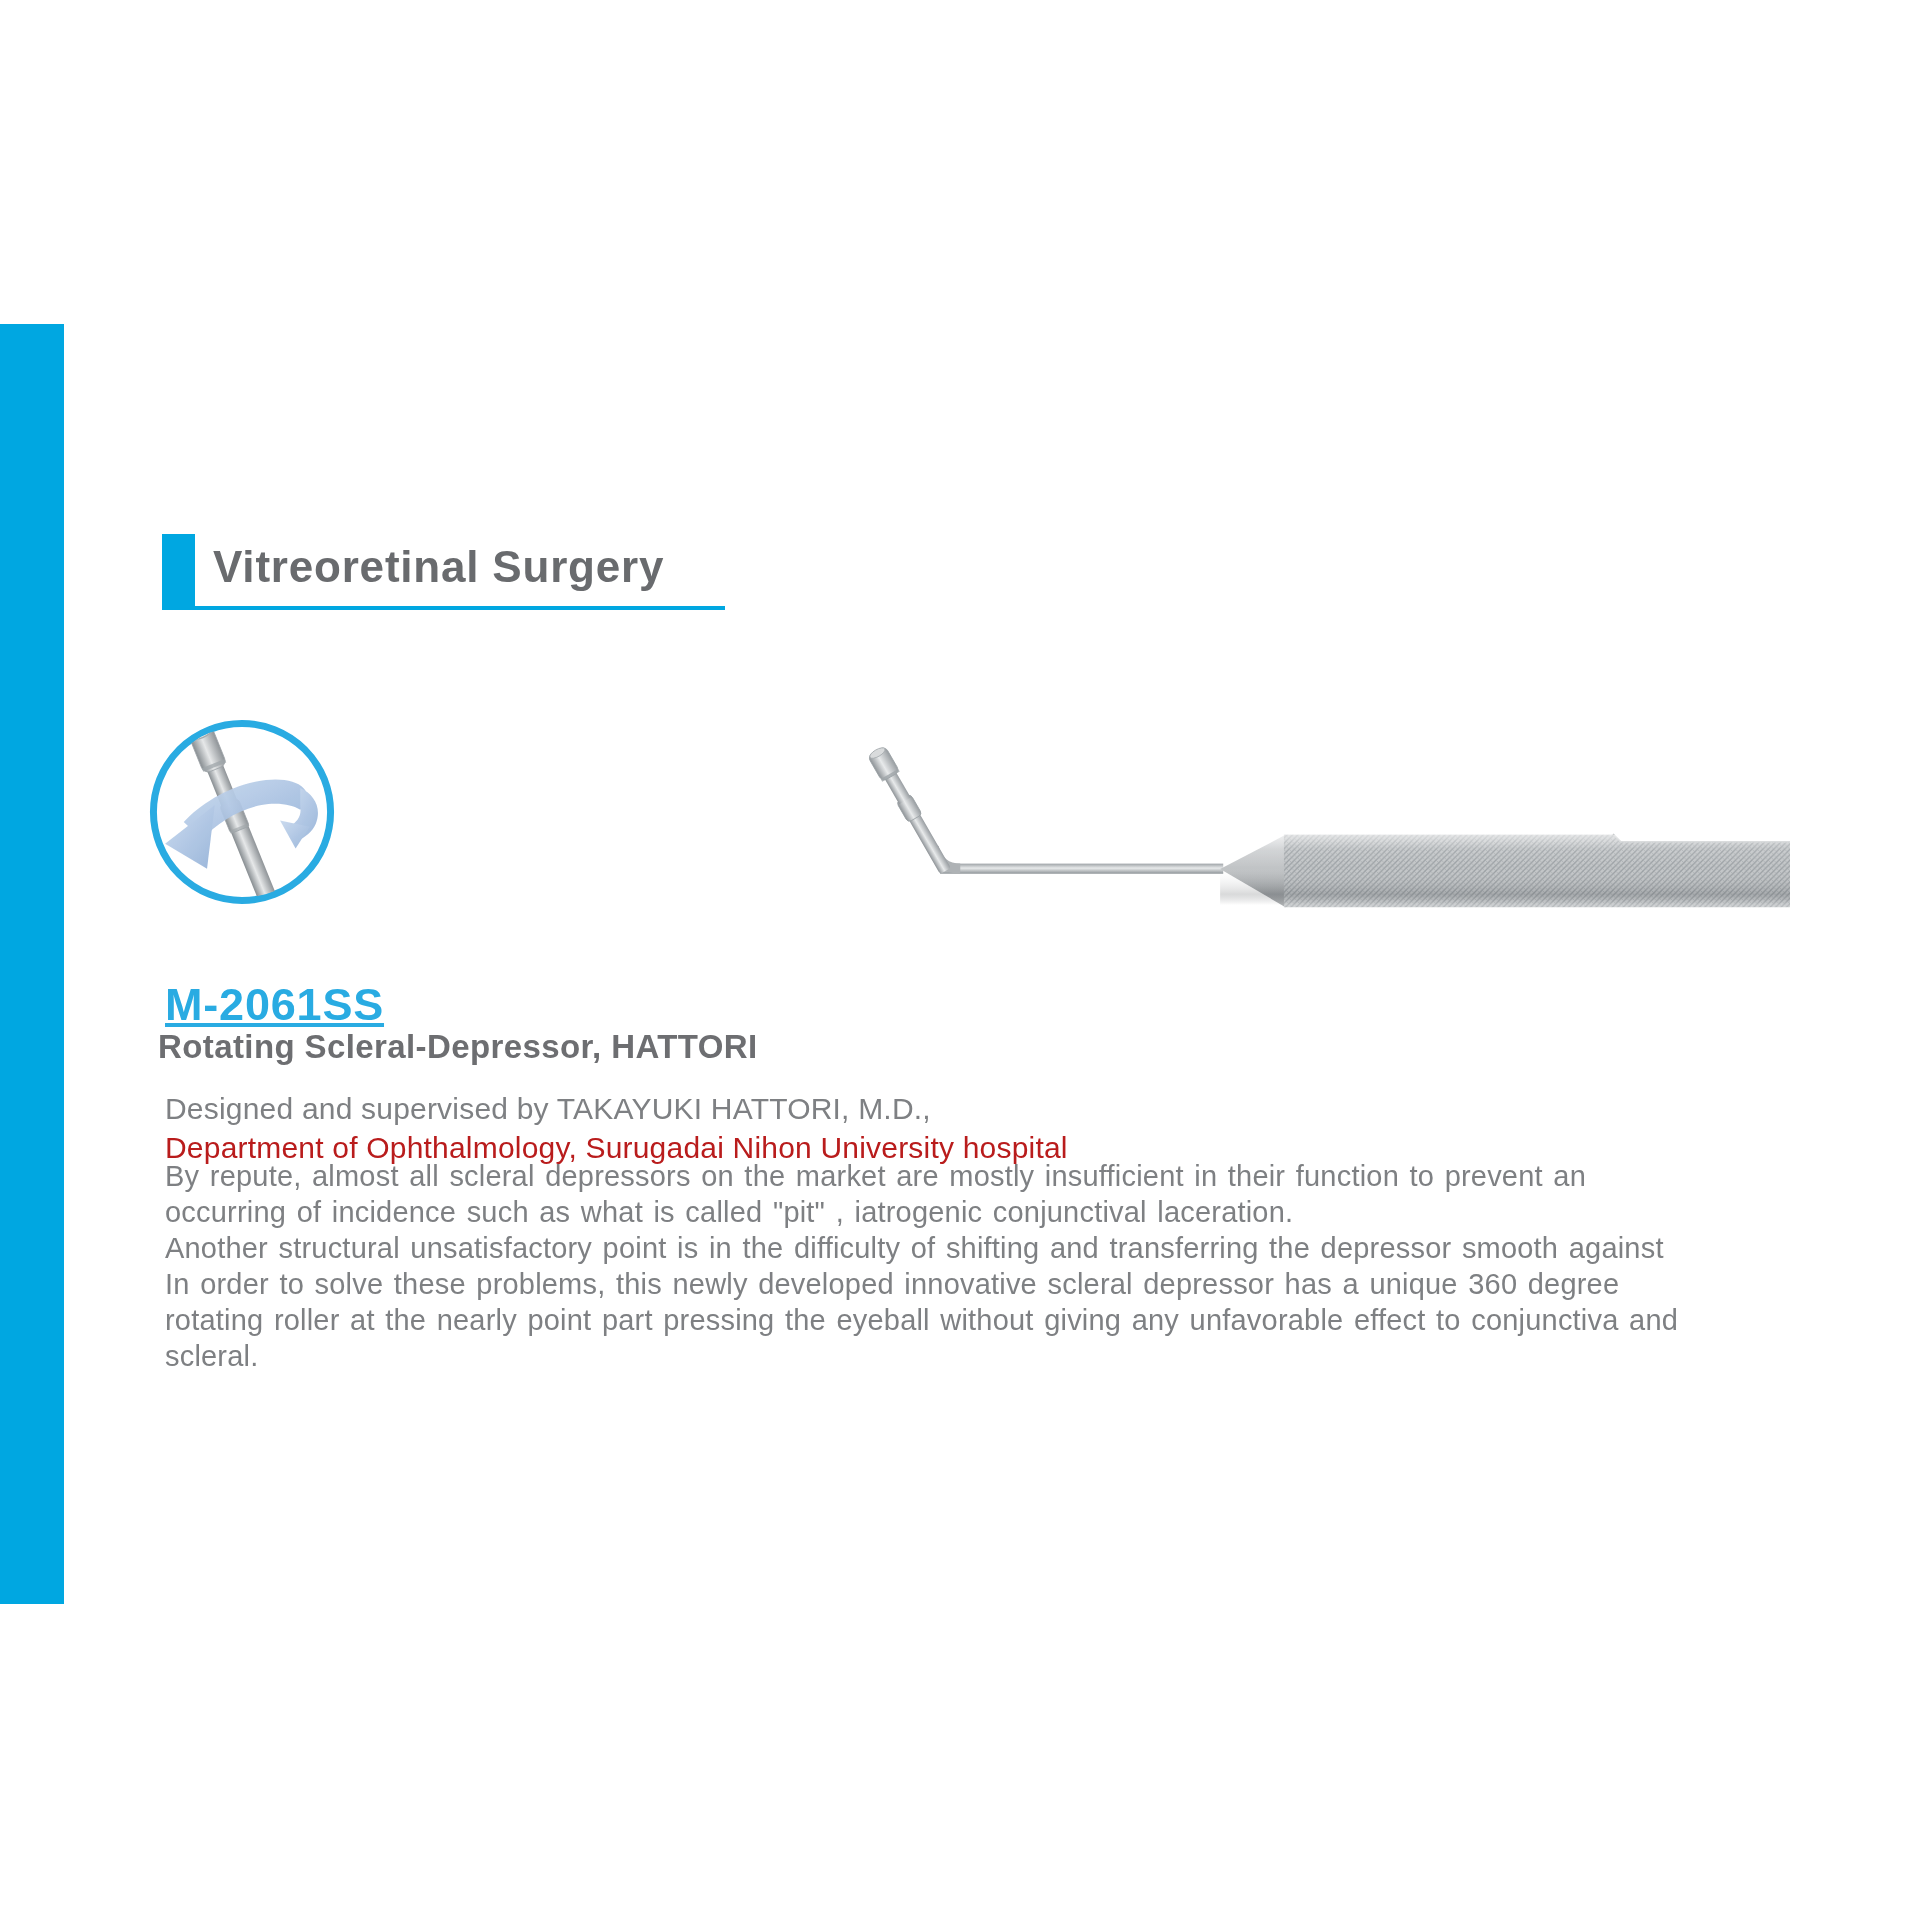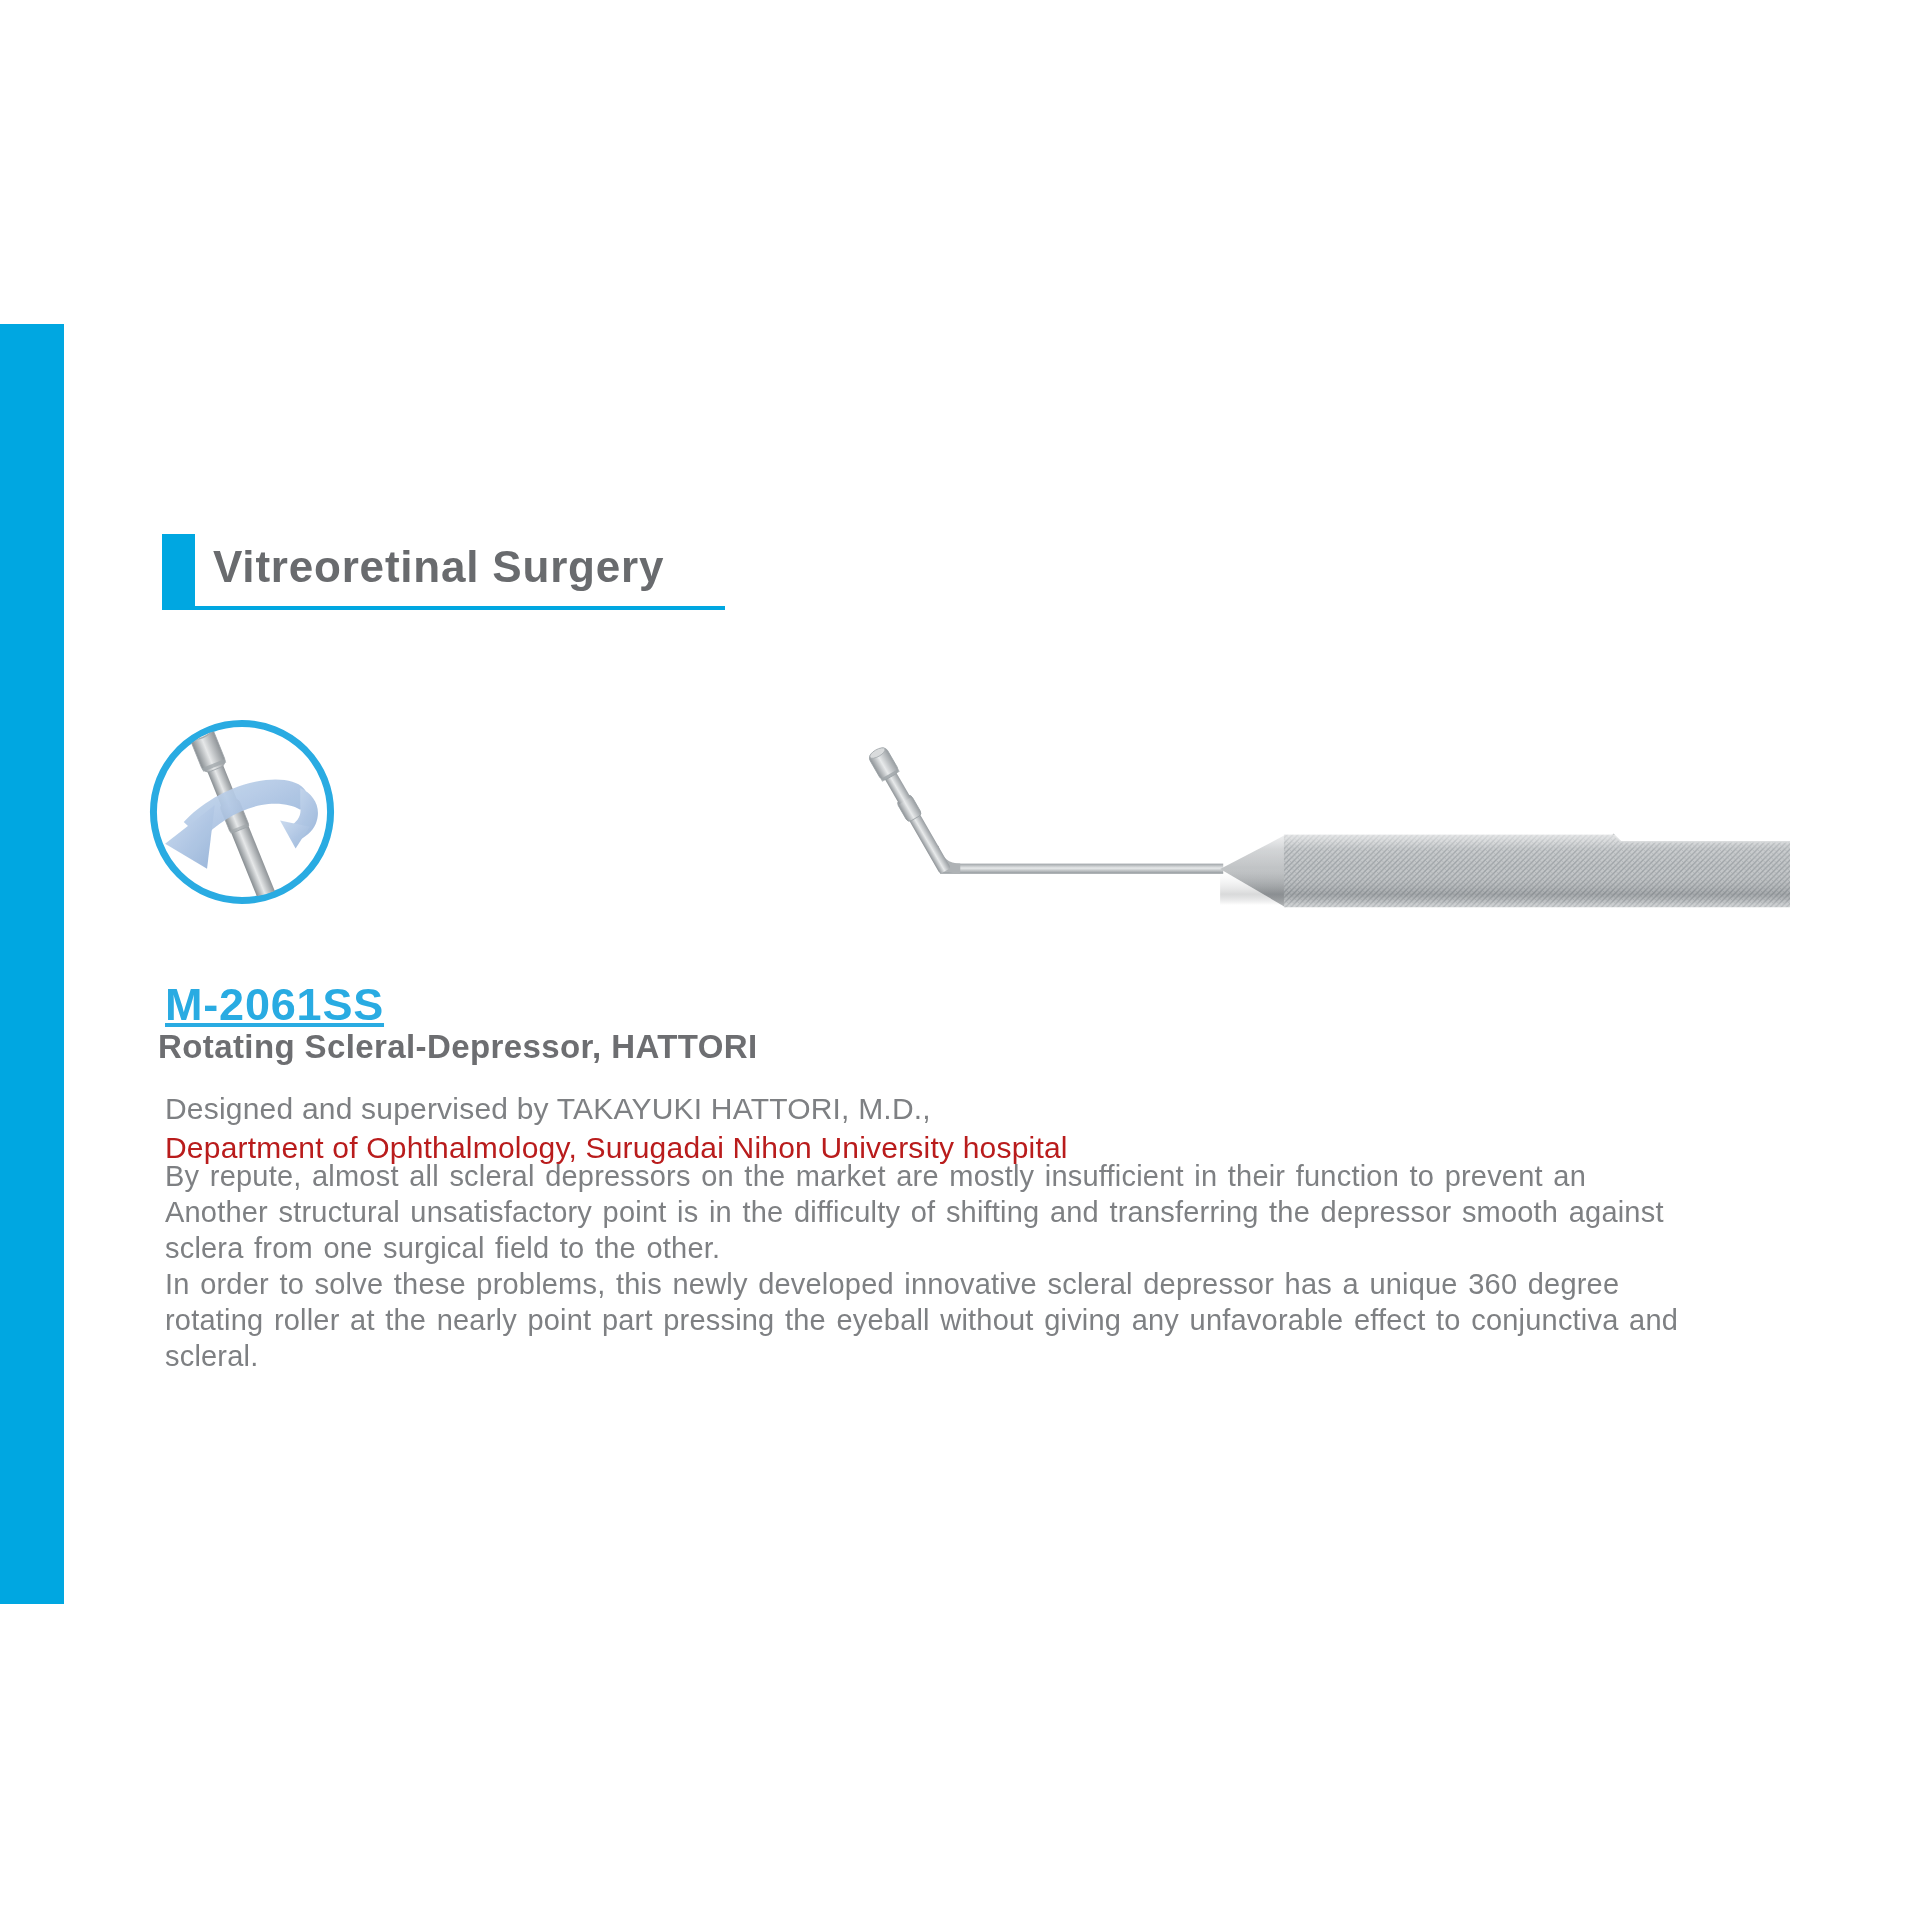--- a/index.html
+++ b/index.html
@@ -170,21 +170,21 @@
     <line x1="1252" y1="138" x2="1252" y2="216" stroke="#8E9296" stroke-width="2"></line>
   </svg>
 
   <div class="product-code">M-2061SS</div>
   <div class="product-name">Rotating Scleral-Depressor, HATTORI</div>
   <div class="designer-line1">Designed and supervised by TAKAYUKI HATTORI, M.D.,</div>
   <div class="designer-line2">Department of Ophthalmology, Surugadai Nihon University hospital</div>
 
   <div class="description">
     <span class="dline">By repute, almost all scleral depressors on the market are mostly insufficient in their function to prevent an</span>
+    <span class="dline">occurring of incidence such as what is called "pit" , iatrogenic conjunctival laceration.</span>
     <span class="dline">Another structural unsatisfactory point is in the difficulty of shifting and transferring the depressor smooth against</span>
-    <span class="dline">sclera from one surgical field to the other.</span>
     <span class="dline">In order to solve these problems, this newly developed innovative scleral depressor has a unique 360 degree</span>
     <span class="dline">rotating roller at the nearly point part pressing the eyeball without giving any unfavorable effect to conjunctiva and</span>
     <span class="dline">scleral.</span>
   </div>
 
 </div>
 
 
 </body></html>

